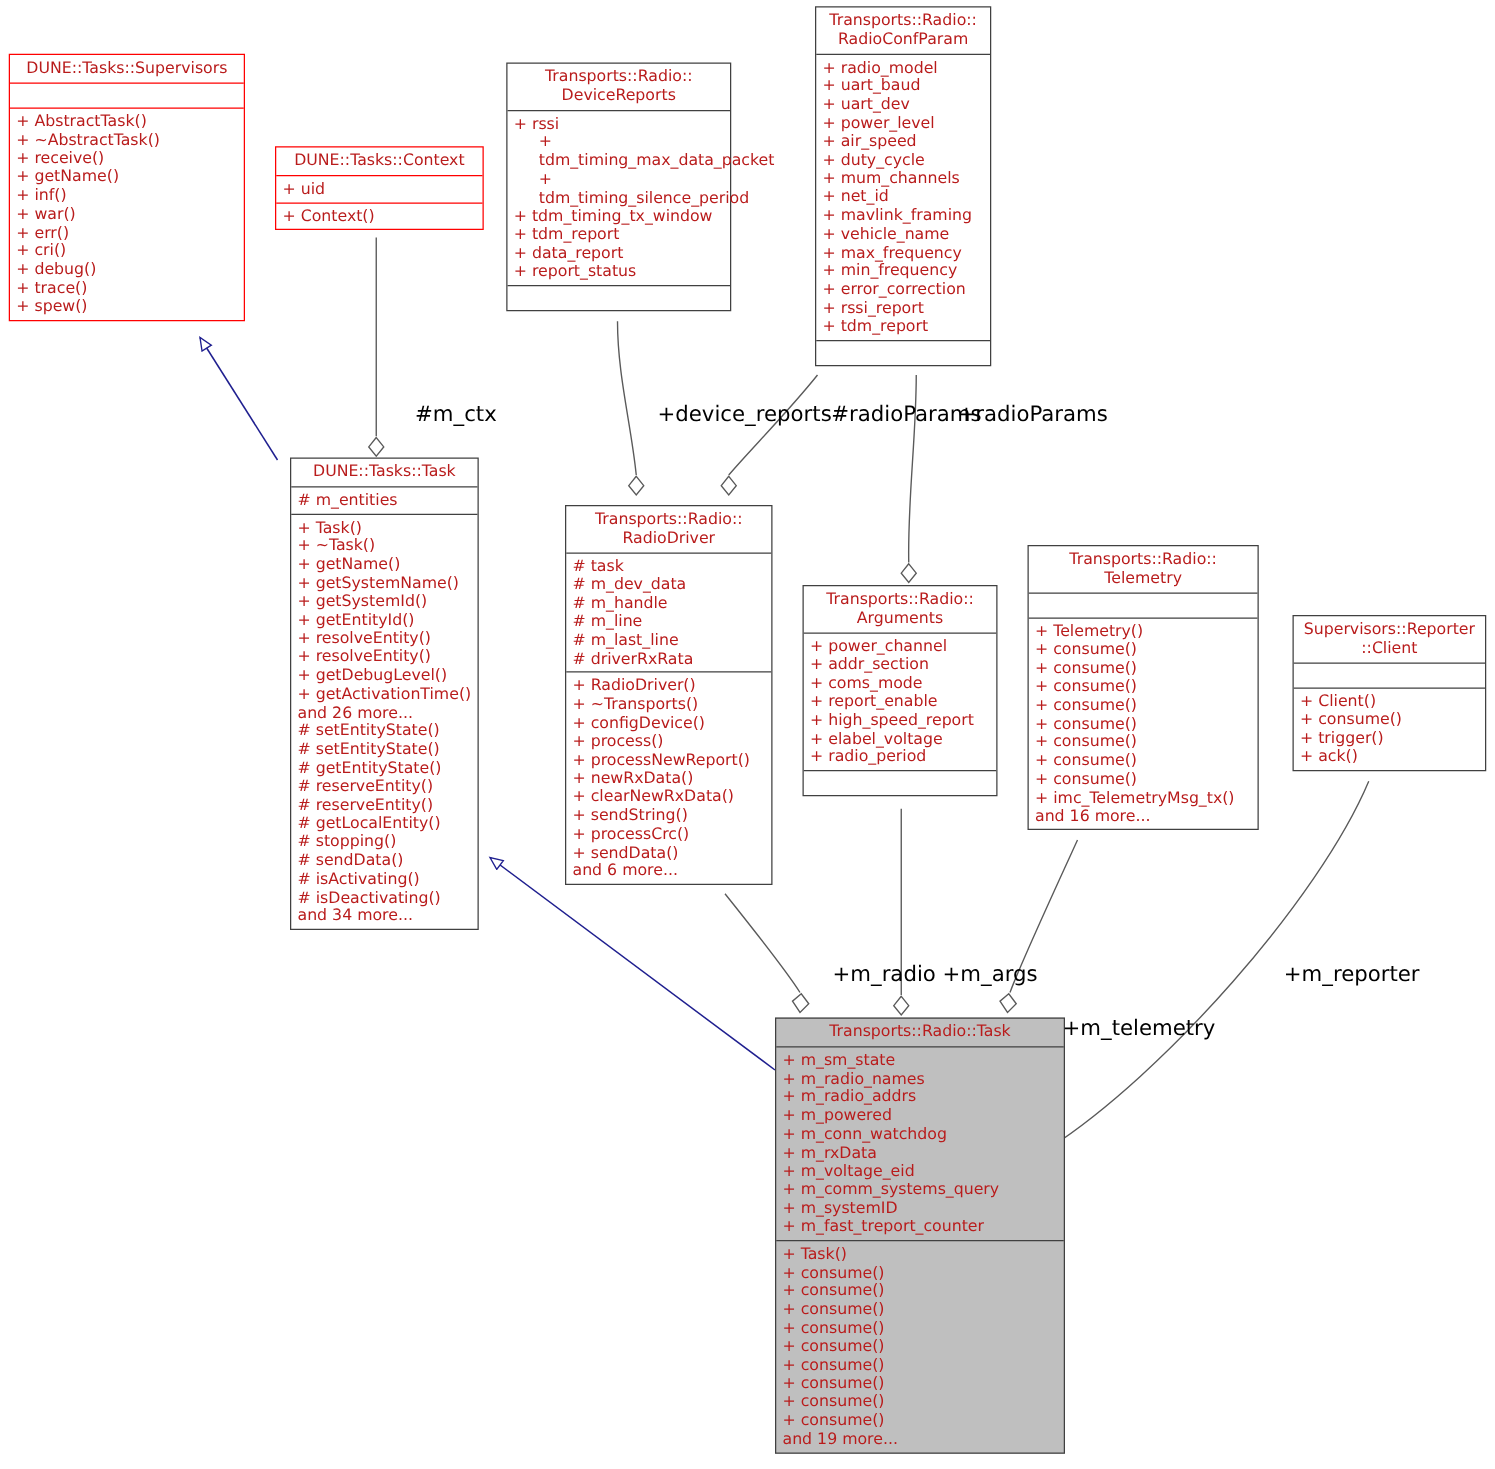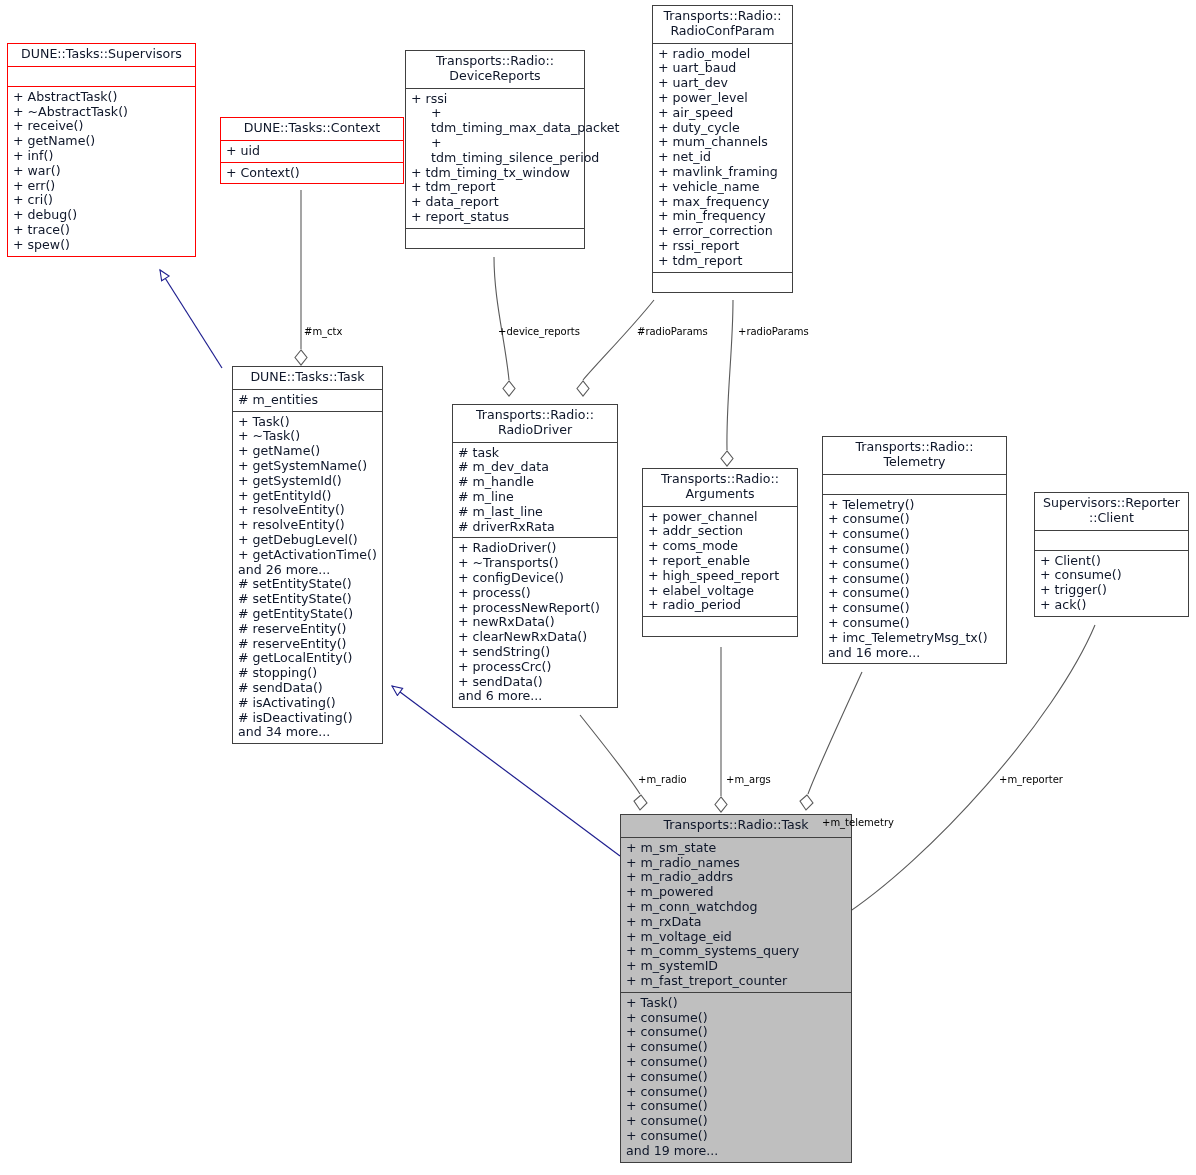--- a/index.html
+++ b/index.html
@@ -25,21 +25,21 @@
     height: 1175px;
     pointer-events: none;
   }
   .umlbox {
     position: absolute;
     box-sizing: border-box;
     border: 1px solid #404040;
     background: #ffffff;
     font-size: 12.6px;
     line-height: 14.8px;
-    color: #0f172a;
+    color: #b91c1c;
     z-index: 5;
   }
   .umlbox.red {
     border-color: #ff0000;
   }
   .umlbox.focus {
     background: #bfbfbf;
     border-color: #404040;
   }
   .umlbox .title {
@@ -66,25 +66,26 @@
   }
   .umlbox .row {
     white-space: pre;
   }
   .umlbox .row.wrap {
     white-space: normal;
     margin-left: 20px;
   }
   .edgelabel {
     position: absolute;
-    font-size: 10px;
+    font-size: 17px;
     line-height: 14px;
     color: #000000;
     white-space: pre;
     z-index: 6;
+    margin-left: 28px;
   }
 </style>
 </head>
 <body>
 
 <div id="canvas">
 
   <svg id="edges" viewBox="0 0 1196 1175" xmlns="http://www.w3.org/2000/svg">
     <defs>
       <marker id="inh-arrow" markerWidth="14" markerHeight="14" refX="11" refY="5" orient="auto" markerUnits="userSpaceOnUse">
@@ -154,21 +155,21 @@
       <div class="row">+ inf()</div>
       <div class="row">+ war()</div>
       <div class="row">+ err()</div>
       <div class="row">+ cri()</div>
       <div class="row">+ debug()</div>
       <div class="row">+ trace()</div>
       <div class="row">+ spew()</div>
     </div>
   </div>
 
-  <div class="umlbox red" style="left:220px; top:117px; width:184px;">
+  <div class="umlbox red" style="left:220px; top:117px; width:167px;">
     <div class="title">DUNE::Tasks::Context</div>
     <div class="sep"></div>
     <div class="compartment">
       <div class="row">+ uid</div>
     </div>
     <div class="sep"></div>
     <div class="compartment">
       <div class="row">+ Context()</div>
     </div>
   </div>

